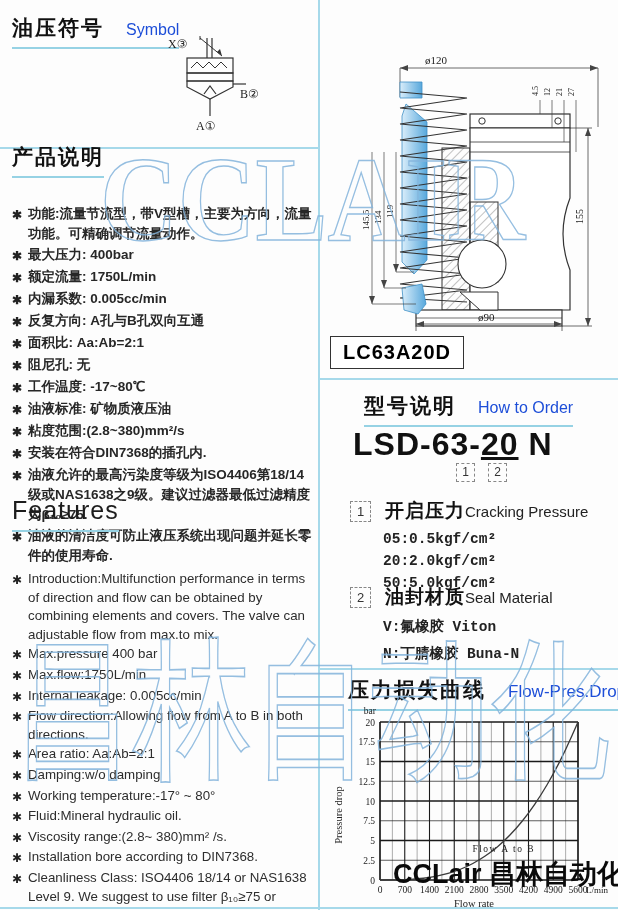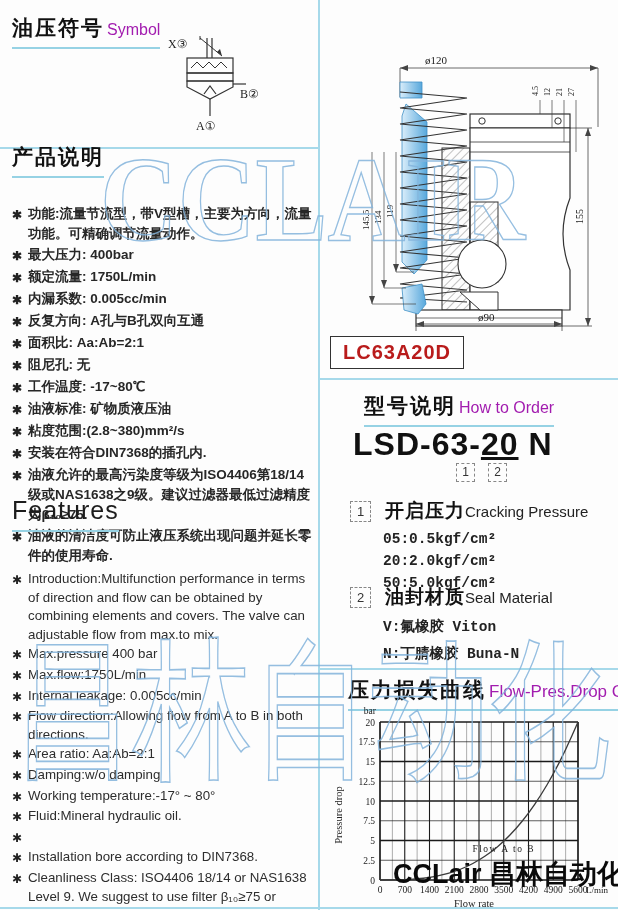--- a/index.html
+++ b/index.html
@@ -8,31 +8,31 @@
     font-family:"Liberation Sans",sans-serif;color:#222;overflow:hidden;
     margin:0 auto;
   }
   
   .vline{position:absolute;background:#a6d9ea;width:2px;}
   .hline{position:absolute;background:#a6d9ea;height:2px;}
   
   .sec-header{position:absolute;white-space:nowrap;}
   .sec-header .inner{display:inline-block;border-bottom:2px solid #96d2e4;padding-bottom:5px;}
   .sec-header .zh{font-size:21px;font-weight:bold;letter-spacing:2px;color:#111;}
-  .sec-header .en{font-size:16px;color:#a21caf;margin-left:3px;}
+  .sec-header .en{font-size:16px;color:#1d4ed8;margin-left:22px;}
   .features-title .inner{font-size:25px;color:#1c1c1c;letter-spacing:1px;}
   
   .blist{position:absolute;}
   .li{display:flex;margin-bottom:1px;}
   .li .bullet{flex:0 0 16px;font-size:12px;color:#222;padding-top:1px;}
   .cn .li{font-size:13.5px;line-height:20px;font-weight:600;color:#272727;}
   .en-list .li{font-size:13.3px;line-height:18.6px;color:#2d2d2d;}
   
   .model-box{position:absolute;border:1.5px solid #333;background:#fff;
-    font-size:20px;font-weight:bold;letter-spacing:1px;color:#b91c1c;
+    font-size:20px;font-weight:bold;letter-spacing:1px;color:#000000;
     padding:4px 12px;}
   
   .order-model{position:absolute;font-size:32px;font-weight:bold;color:#111;letter-spacing:1px;white-space:nowrap;}
   .order-model .opt{text-decoration:underline;}
   .keybox{position:absolute;width:17px;height:17px;border:1px dashed #888;
     font-size:12px;color:#333;text-align:center;line-height:17px;}
   .order-item{position:absolute;width:250px;}
   .order-item .head{display:flex;align-items:center;}
   .order-item .num{width:19px;height:19px;border:1px dashed #888;text-align:center;
     line-height:19px;font-size:13px;color:#333;margin-right:14px;flex:0 0 19px;}
@@ -179,20 +179,21 @@
       <div class="li">
         <span class="bullet">✱</span>
         <span class="li-text">Working temperature:-17° ~ 80°</span>
       </div>
       <div class="li">
         <span class="bullet">✱</span>
         <span class="li-text">Fluid:Mineral hydraulic oil.</span>
       </div>
       <div class="li">
         <span class="bullet">✱</span>
+        <span class="li-text">Viscosity range:(2.8~ 380)mm² /s.</span>
       </div>
       <div class="li">
         <span class="bullet">✱</span>
         <span class="li-text">Installation bore according to DIN7368.</span>
       </div>
       <div class="li">
         <span class="bullet">✱</span>
         <span class="li-text">Cleanliness Class: ISO4406 18/14 or NAS1638 Level 9. We suggest to use filter β₁₀≥75 or better.</span>
       </div>
     </div>

